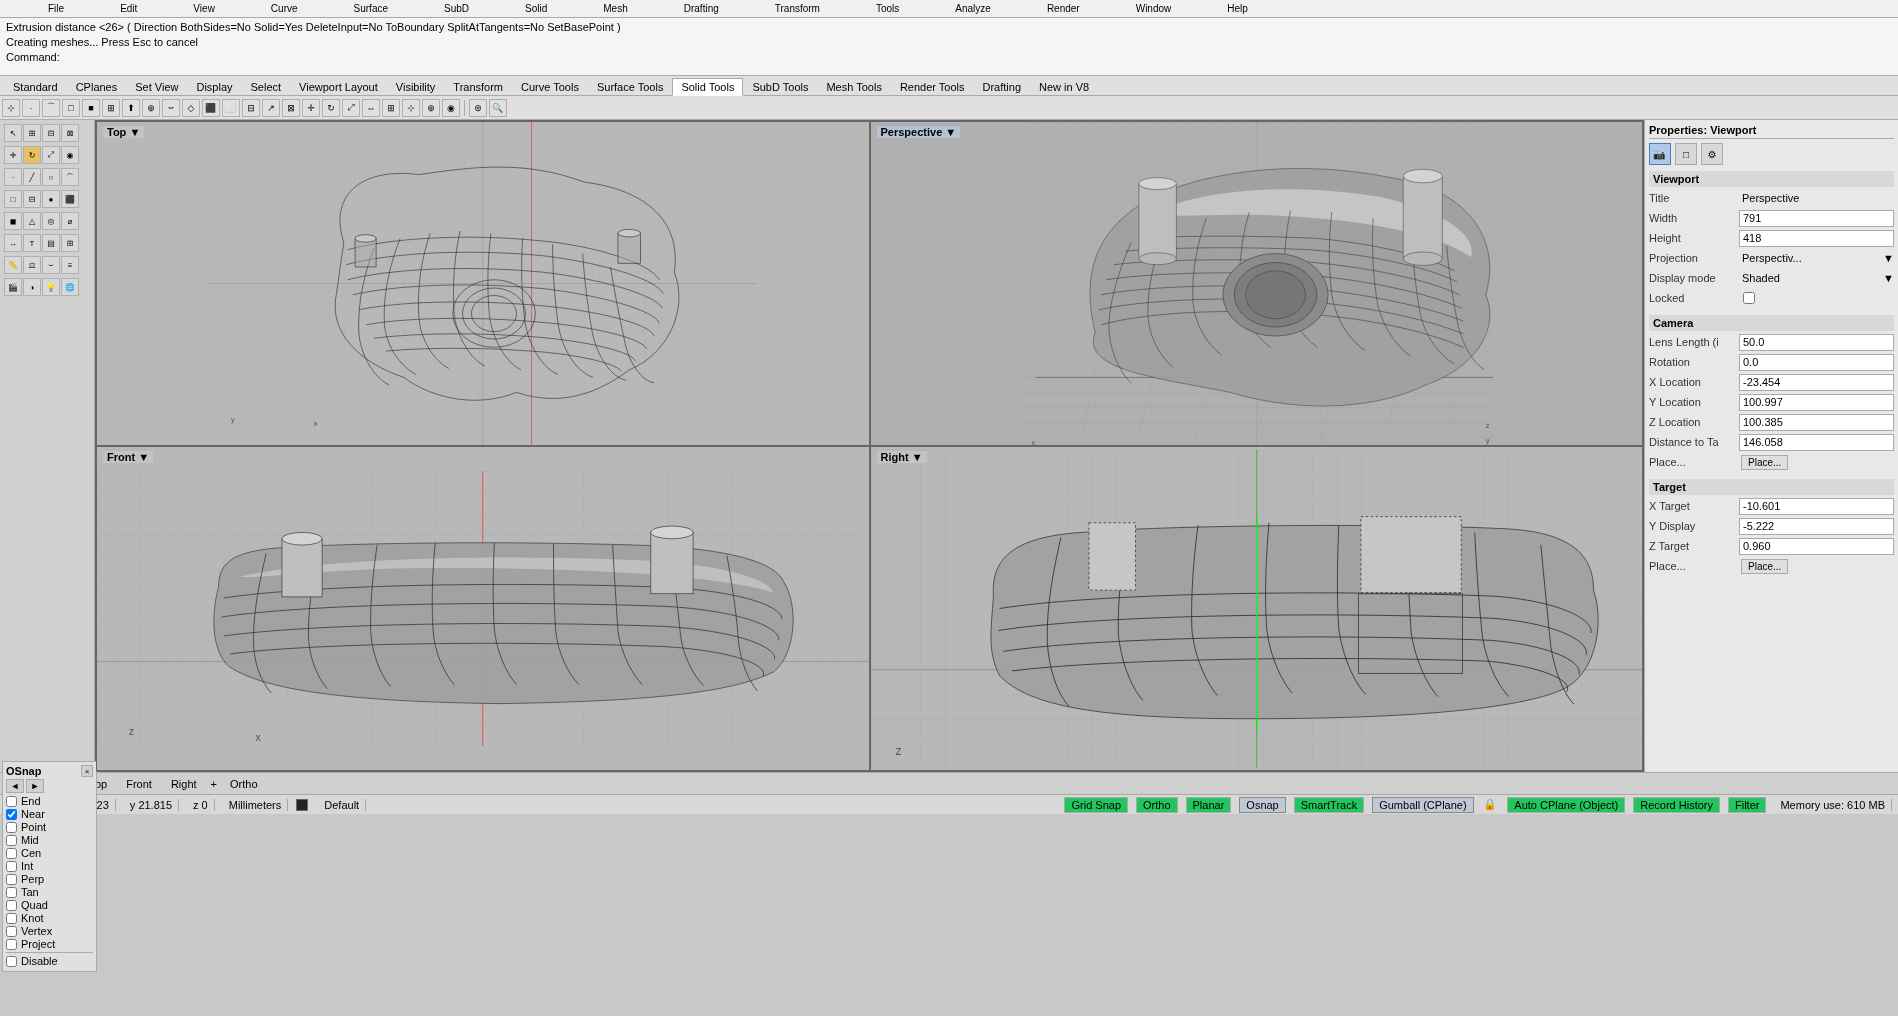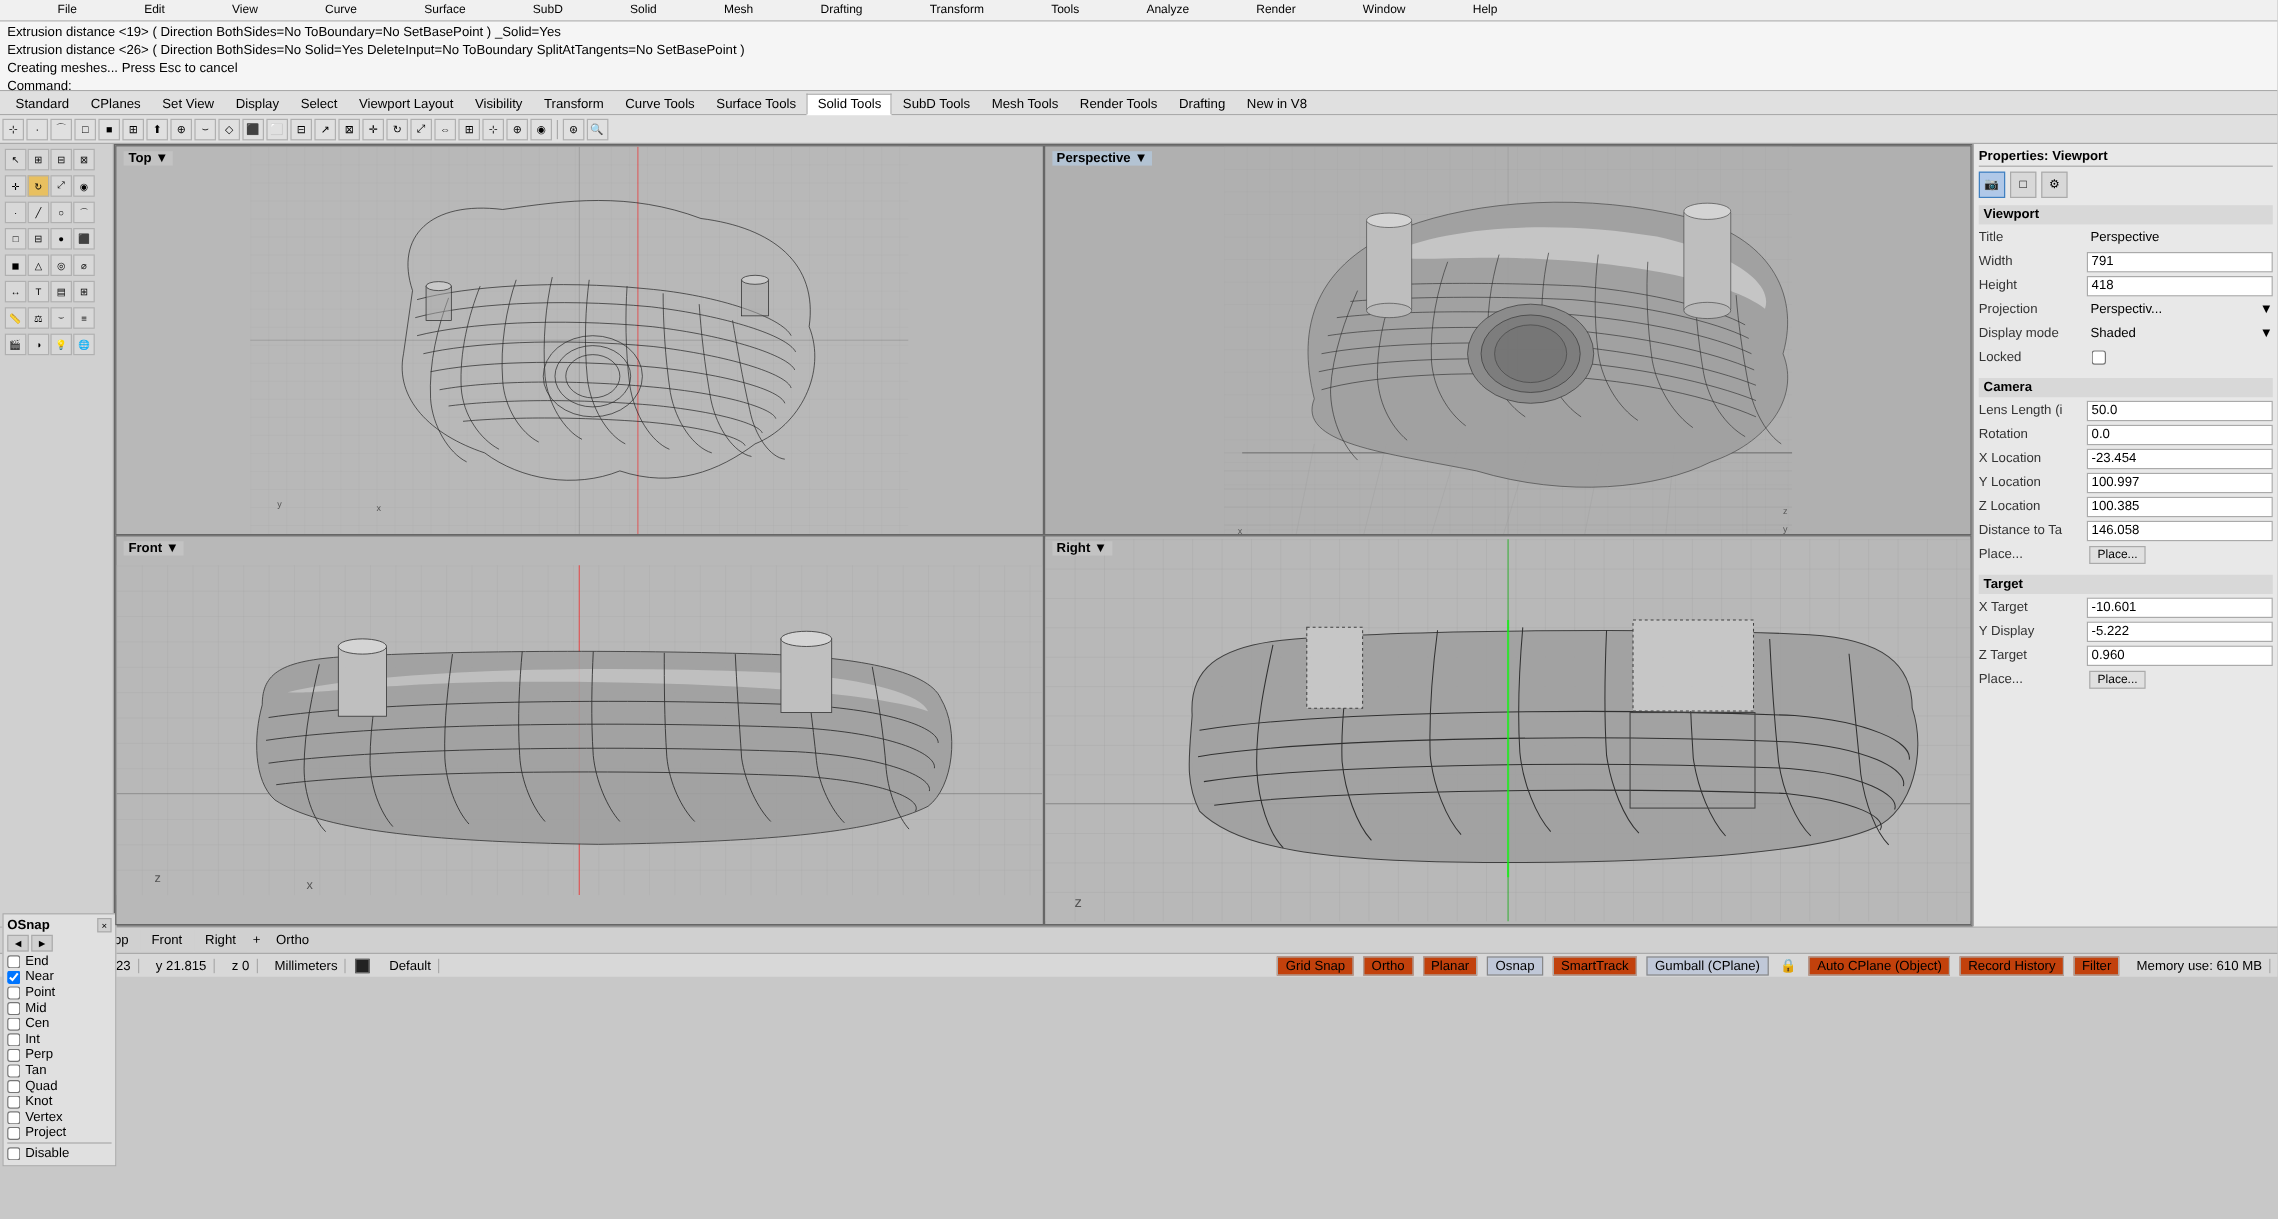--- a/index.html
+++ b/index.html
@@ -54,21 +54,21 @@
 
     
     #osnap-panel { width: 95px; position: absolute; left: 0; top: 459px; background: #e0e0e0; border: 1px solid #aaa; padding: 4px; }
     .osnap-item { display: flex; align-items: center; gap: 4px; font-size: 11px; margin: 1px 0; }
     .osnap-check { width: 11px; height: 11px; }
     .osnap-nav-btn { width: 18px; height: 14px; background: #d0d0d0; border: 1px solid #aaa; font-size: 9px; cursor: pointer; display: flex; align-items: center; justify-content: center; }
 
     
     #status-bar { background: #d8d8d8; border-top: 1px solid #aaa; height: 20px; display: flex; align-items: center; padding: 0 6px; gap: 8px; font-size: 11px; }
     .status-item { padding: 0 6px; border-right: 1px solid #aaa; }
-    .status-btn { padding: 1px 6px; font-size: 11px; background: #c2410c; border: 1px solid #aaa; cursor: pointer; }
+    .status-btn { padding: 1px 6px; font-size: 11px; background: #22c55e; border: 1px solid #aaa; cursor: pointer; }
     .status-btn.active { background: #c0c8d8; border-color: #888; }
     .status-spacer { flex: 1; }
 
     
     #viewport-tabs { background: #d0d0d0; border-top: 1px solid #aaa; height: 22px; display: flex; align-items: center; padding: 0 4px; gap: 1px; }
     .vp-tab { padding: 2px 8px; font-size: 11px; cursor: pointer; border: 1px solid transparent; background: #d0d0d0; }
     .vp-tab.active { background: #fff; border-color: #aaa; }
 
     
     .mesh-svg { position: absolute; top: 0; left: 0; width: 100%; height: 100%; }
@@ -88,21 +88,20 @@
   <span>Drafting</span>
   <span>Transform</span>
   <span>Tools</span>
   <span>Analyze</span>
   <span>Render</span>
   <span>Window</span>
   <span>Help</span>
 </div>
 
 <div id="command-area">
-  <div>Extrusion distance &lt;19&gt; ( Direction BothSides=No ToBoundary=No SetBasePoint ) _Solid=Yes</div>
   <div>Extrusion distance &lt;26&gt; ( Direction BothSides=No Solid=Yes DeleteInput=No ToBoundary SplitAtTangents=No SetBasePoint )</div>
   <div>Creating meshes... Press Esc to cancel</div>
   <div>Command:</div>
 </div>
 
 <div id="ribbon-tabs" style="background:#e0e0e0; border-bottom:1px solid #aaa; display:flex; flex-wrap:wrap; padding:2px 4px; gap:0; height:20px; align-items:center;">
   <span class="ribbon-tab">Standard</span>
   <span class="ribbon-tab">CPlanes</span>
   <span class="ribbon-tab">Set View</span>
   <span class="ribbon-tab">Display</span>

